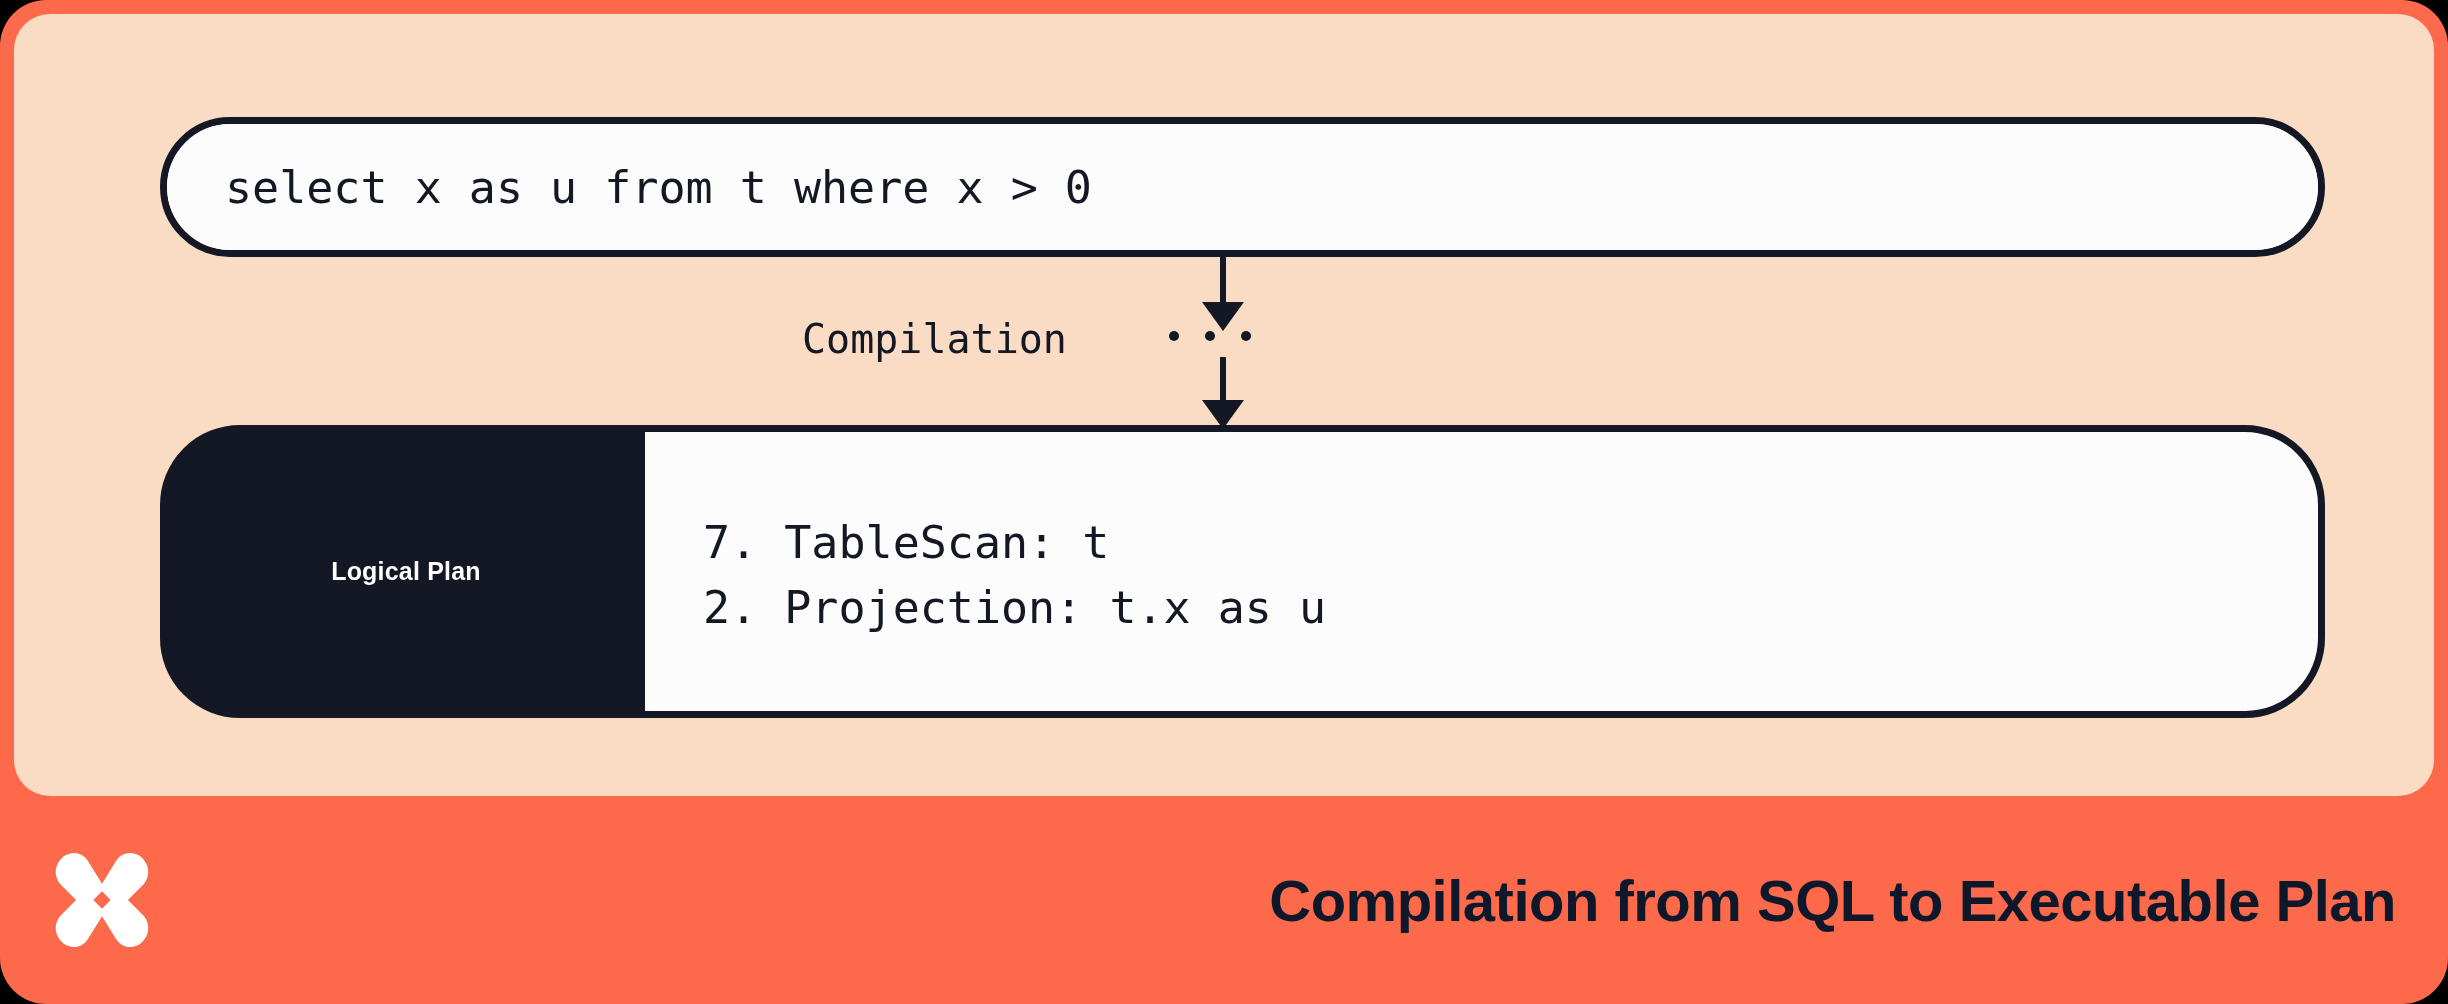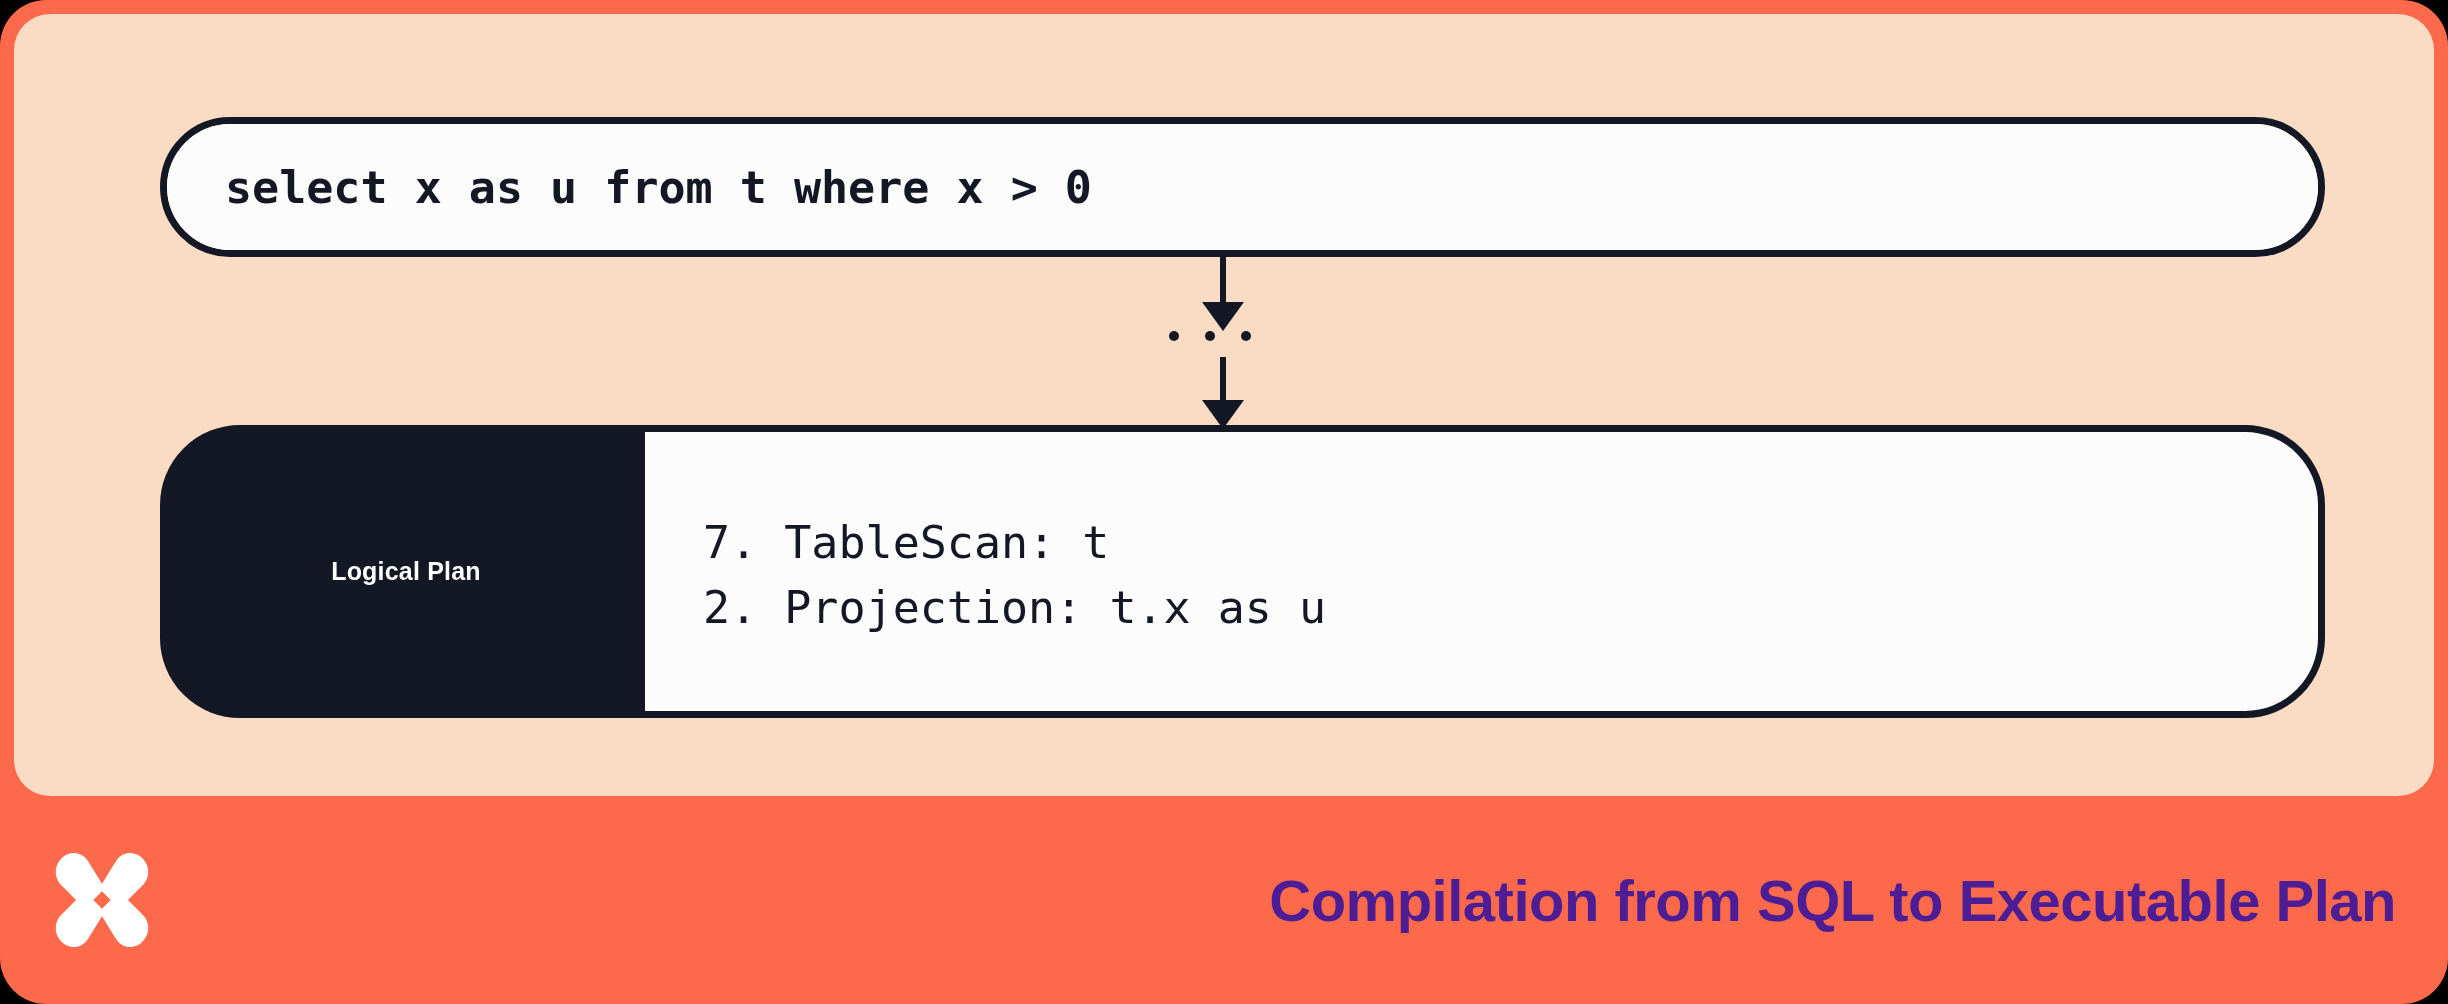--- a/index.html
+++ b/index.html
@@ -102,21 +102,20 @@
     font-size: 45px;
     line-height: 1.0;
     padding-top: 6px;
   }
   .plan-line {
     white-space: pre;
     padding: 10px 0;
   }
   .sql-line {
     white-space: pre;
-    font-weight: bold;
   }
 
   
   #flow {
     position: absolute;
     left: 0;
     top: 0;
     width: 2420px;
     height: 782px;
     pointer-events: none;
@@ -176,21 +175,21 @@
     justify-content: space-between;
     box-sizing: border-box;
     padding: 0 52px 0 48px;
   }
   #logo {
     width: 108px;
     height: 108px;
     flex: 0 0 auto;
   }
   #banner-title {
-    color: #4c1d95;
+    color: #0f172a;
     font-family: "Liberation Sans", sans-serif;
     font-weight: bold;
     font-size: 58px;
     letter-spacing: -0.5px;
     white-space: nowrap;
   }
 </style>
 </head>
 <body>
 
@@ -209,20 +208,21 @@
       <div class="row-content">
         <div class="plan-line">7. TableScan: t</div>
         <div class="plan-line">2. Projection: t.x as u</div>
       </div>
     </div>
 
     <div id="flow">
       <div class="arrow-line" id="arrow-line-top"></div>
       <div class="arrow-head" id="arrow-head-top"></div>
 
+      <div id="compilation-label">Compilation</div>
 
       <div id="ellipsis">
         <span class="dot"></span>
         <span class="dot"></span>
         <span class="dot"></span>
       </div>
 
       <div class="arrow-line" id="arrow-line-bot"></div>
       <div class="arrow-head" id="arrow-head-bot"></div>
     </div>

